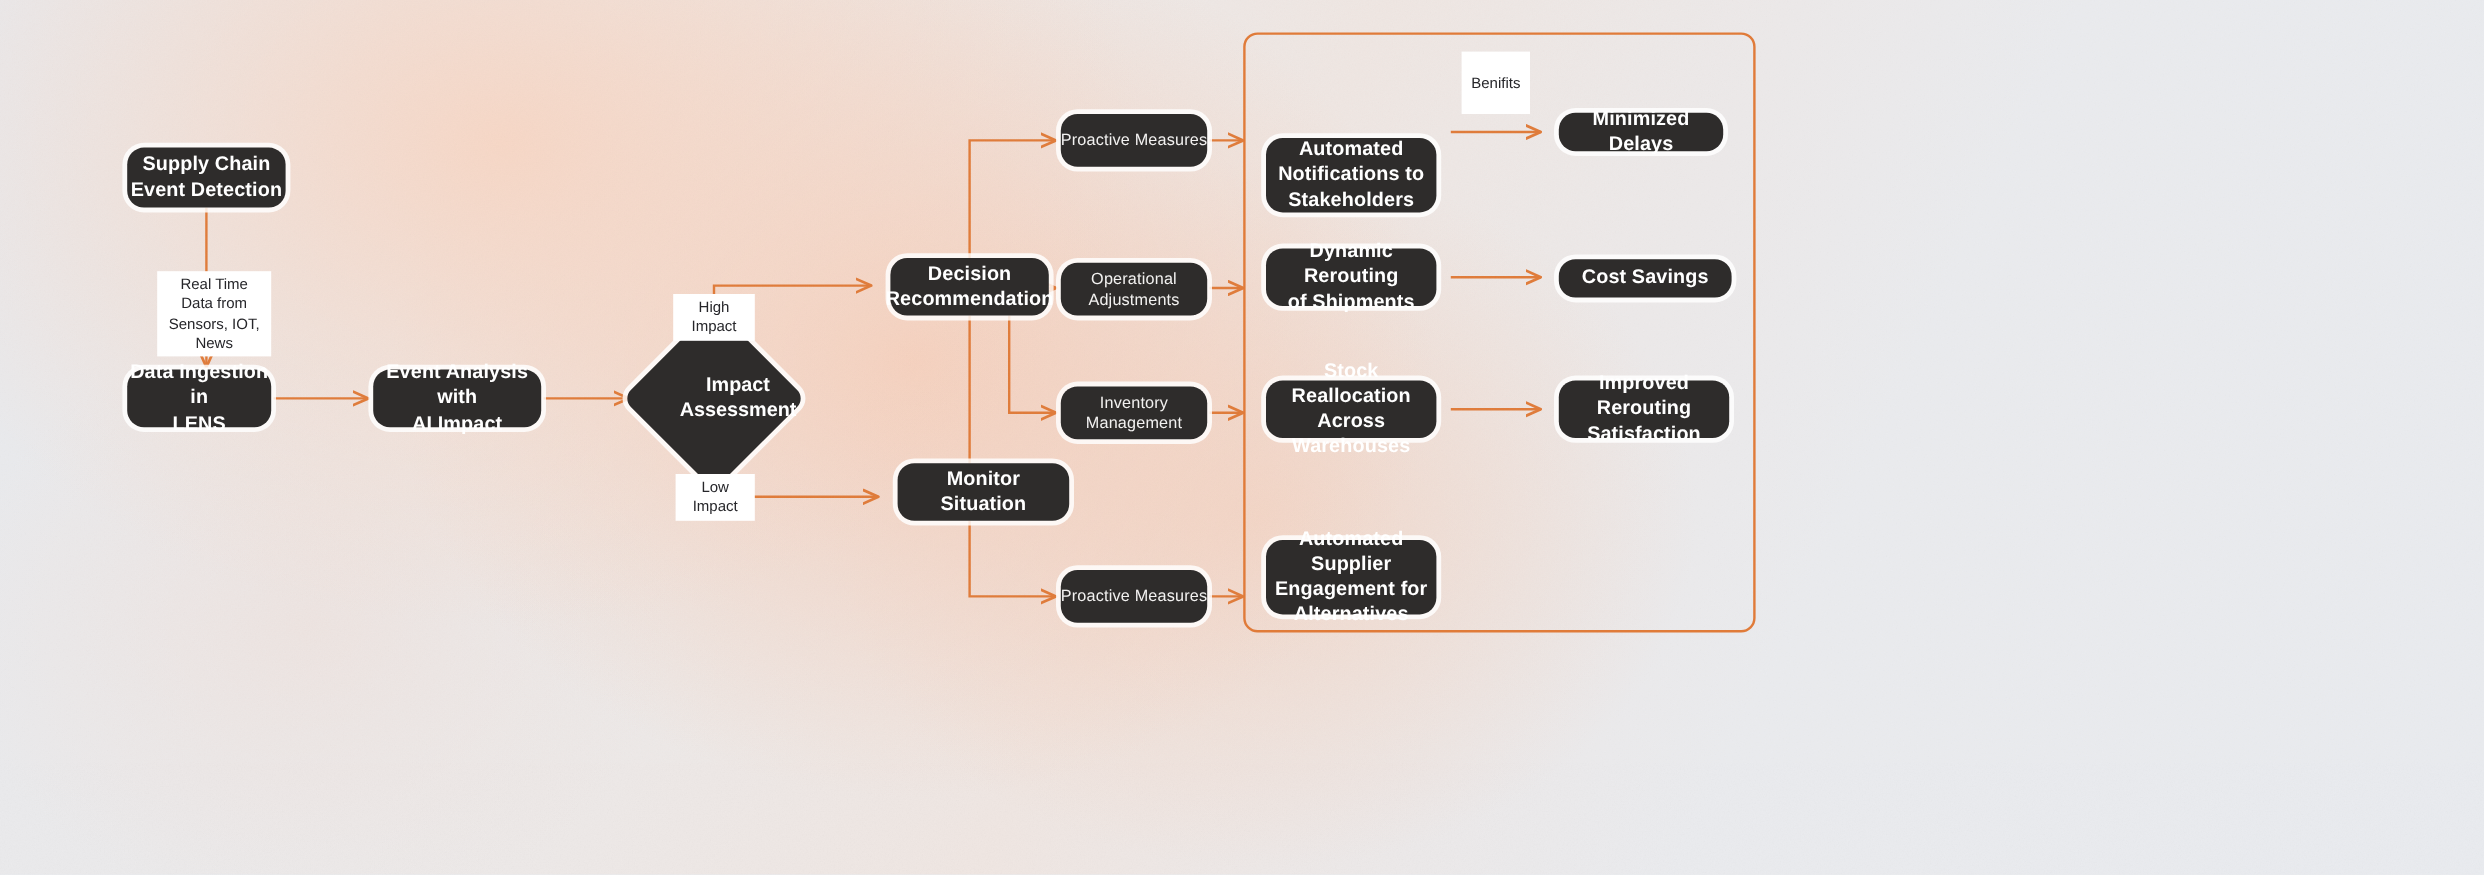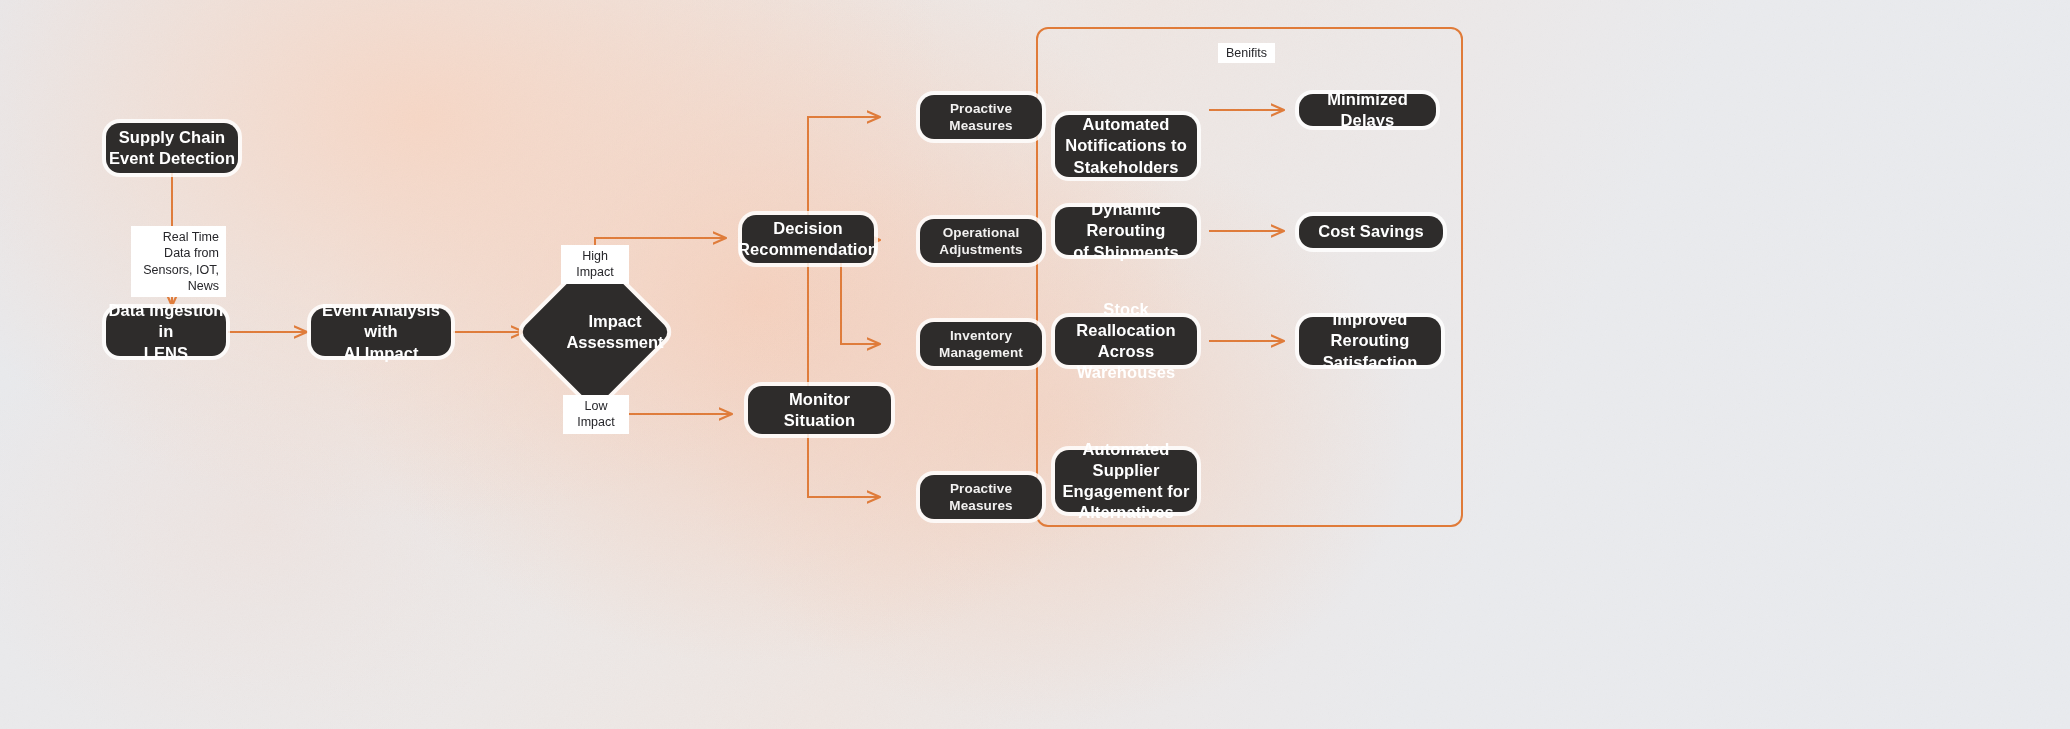--- a/index.html
+++ b/index.html
@@ -44,25 +44,24 @@
     line-height: 1.28;
     box-shadow: 0 0 0 4px rgba(255,255,255,0.82);
     white-space: pre-line;
   }
   .node.strong {
     font-weight: bold;
     font-size: 16.5px;
     letter-spacing: 0.1px;
   }
   .node.plain {
-    font-weight: bold;
+    font-weight: normal;
     font-size: 13.5px;
     color: #f2f1f0;
     letter-spacing: 0.15px;
-    margin-left: 36px;
   }
   .diamond {
     position: absolute;
     display: flex;
     align-items: center;
     justify-content: center;
   }
   .diamond .dshape {
     position: absolute;
     inset: 0;
@@ -98,21 +97,21 @@
     box-sizing: border-box;
     border: 2px solid #e07b39;
     border-radius: 12px;
     background: transparent;
   }
   .subgraph-title {
     position: absolute;
     background: #ffffff;
     color: #26262a;
     font-size: 12.5px;
-    padding: 3px 8px;
+    padding: 19px 8px;
     white-space: nowrap;
   }
 </style>
 </head>
 <body>
 
 <div id="stage">
   <div id="bg"></div>
 
   <svg id="svg-layer" viewBox="0 0 2070 729" xmlns="http://www.w3.org/2000/svg">
@@ -220,19 +219,19 @@
   <div class="node strong" style="left:1055px; top:317px; width:142px; height:48px;">Stock Reallocation
 Across Warehouses</div>
 
   <div class="node strong" style="left:1299px; top:317px; width:142px; height:48px;">Improved Rerouting
 Satisfaction</div>
 
   <div class="node strong" style="left:1055px; top:450px; width:142px; height:62px;">Automated Supplier
 Engagement for
 Alternatives</div>
 
-  <div class="edge-label" style="left:131px; top:226px; width:95px;text-align:right;">Real Time Data from
+  <div class="edge-label" style="left:131px; top:226px; width:95px;">Real Time Data from
 Sensors, IOT, News</div>
 
   <div class="edge-label" style="left:561px; top:245px; width:68px;">High Impact</div>
 
   <div class="edge-label" style="left:563px; top:395px; width:66px;">Low Impact</div>
 </div>
 
 </body></html>

